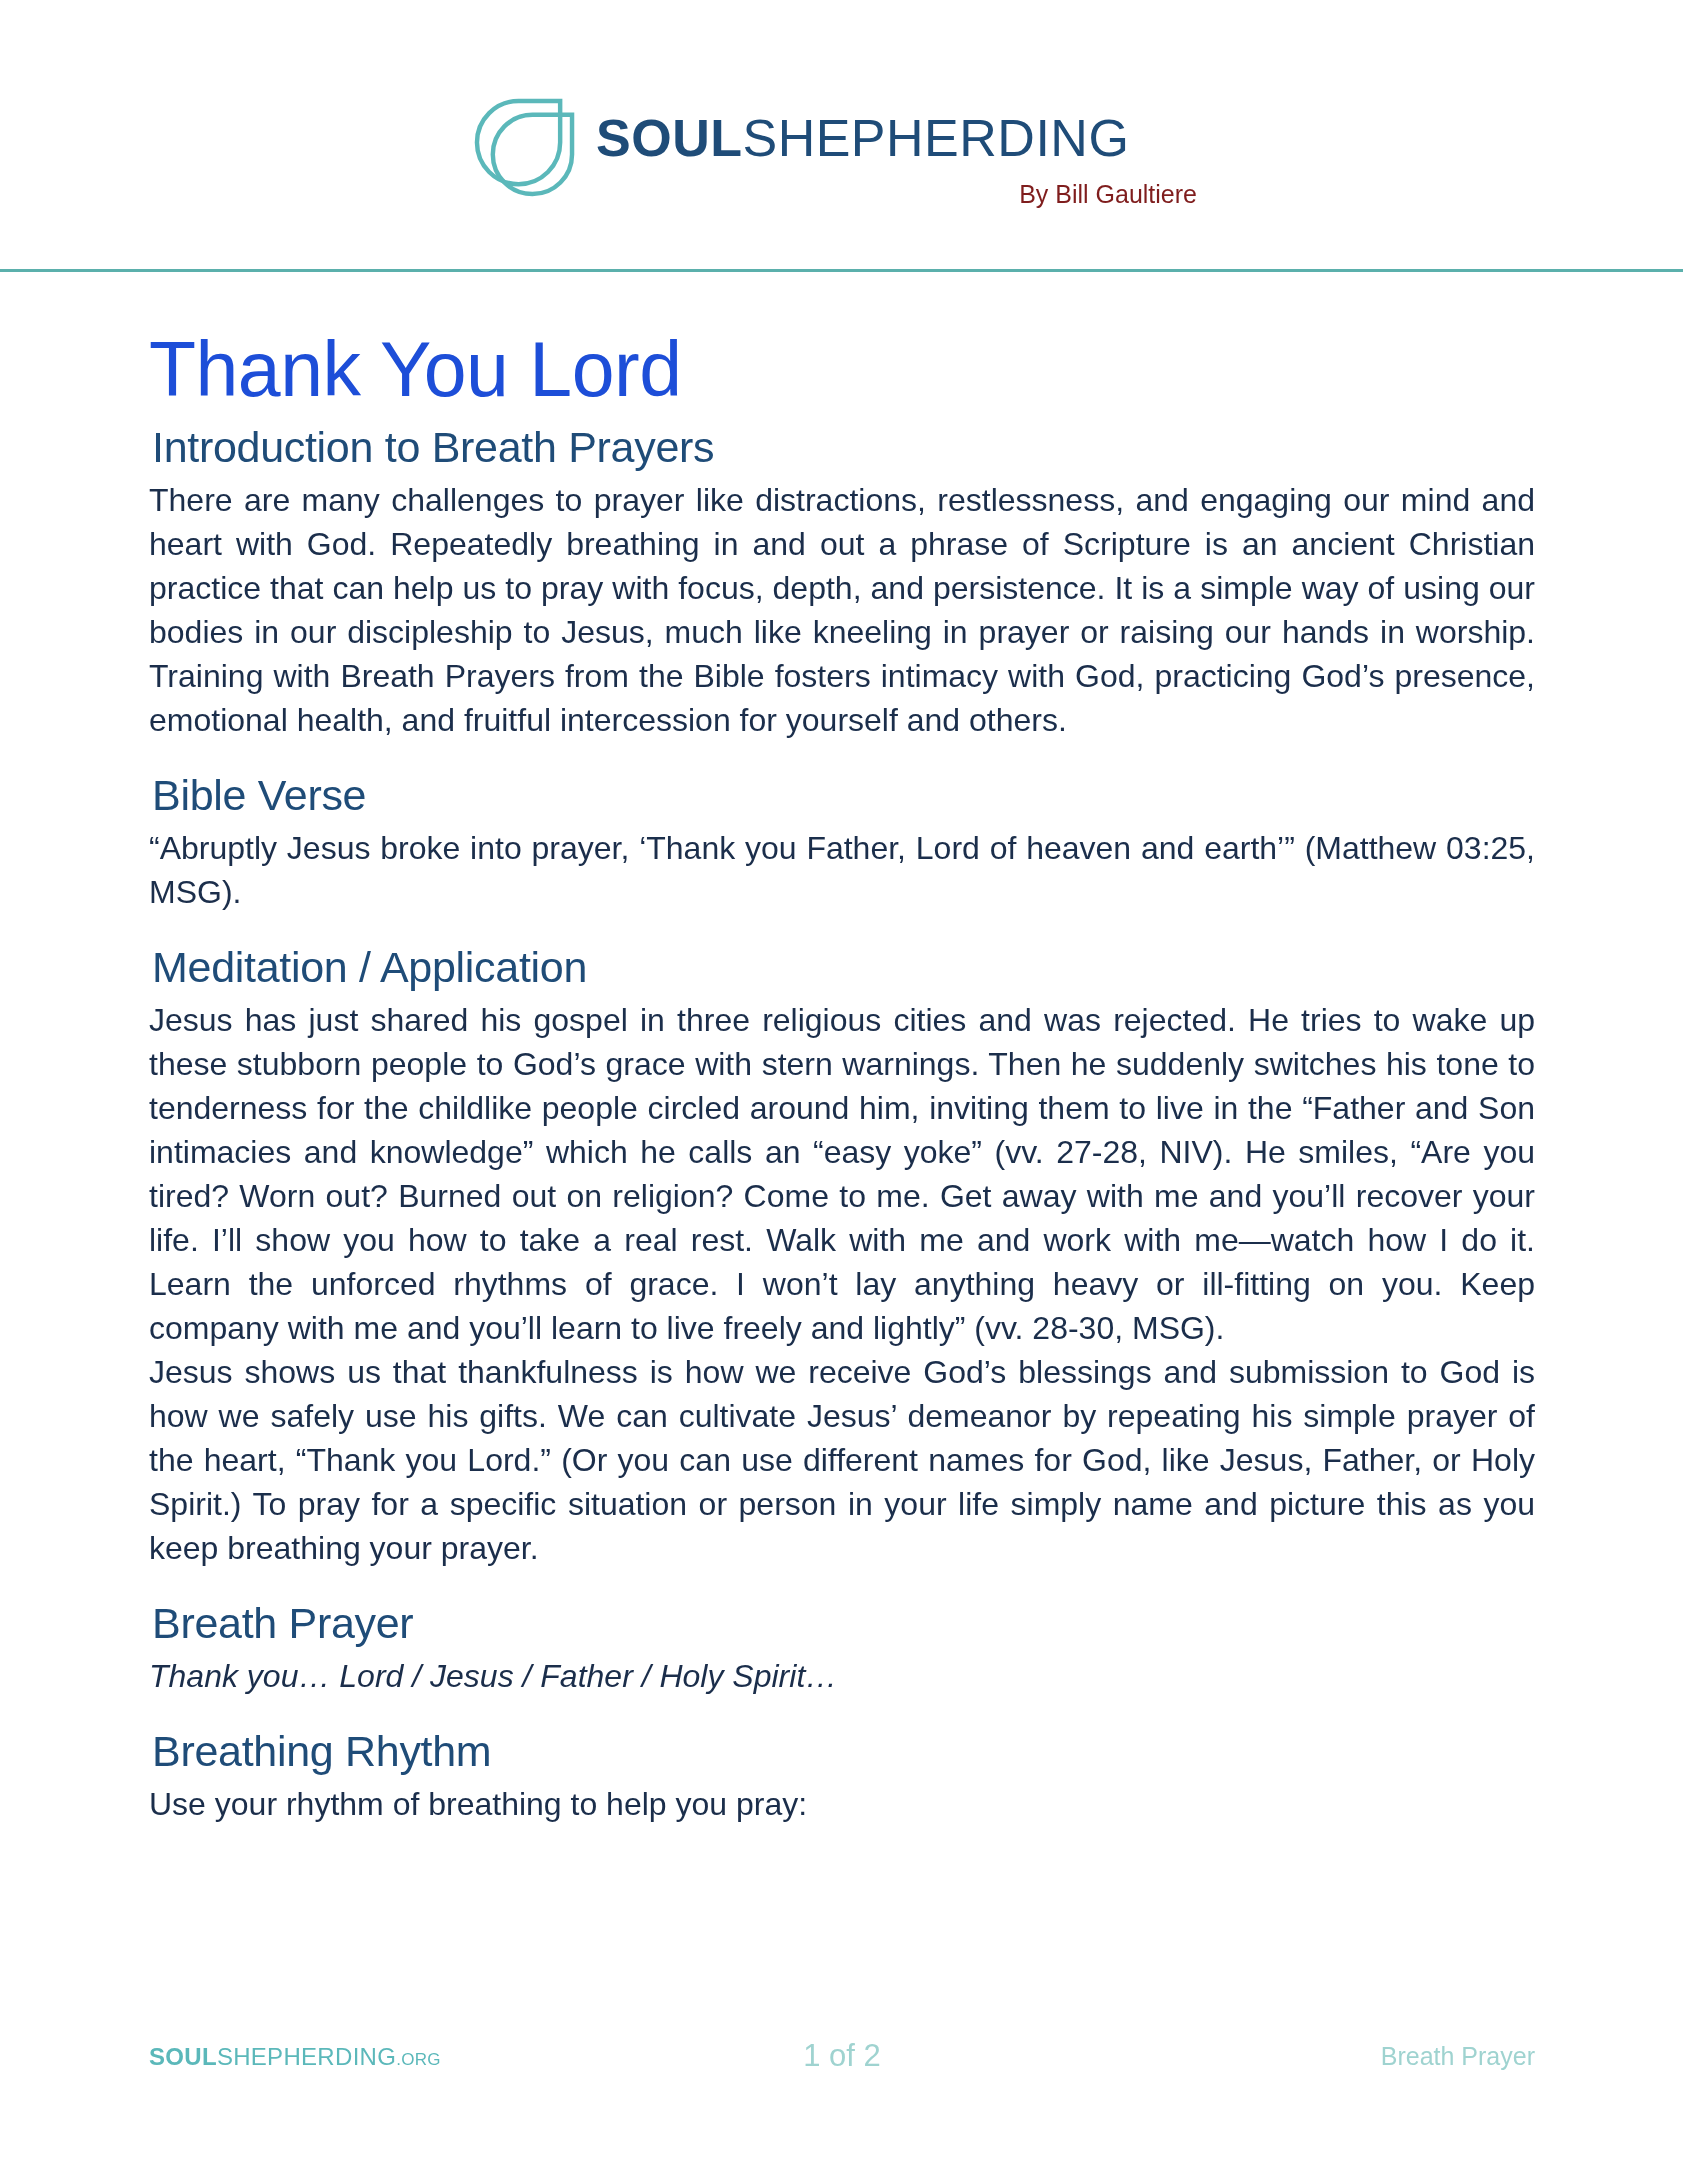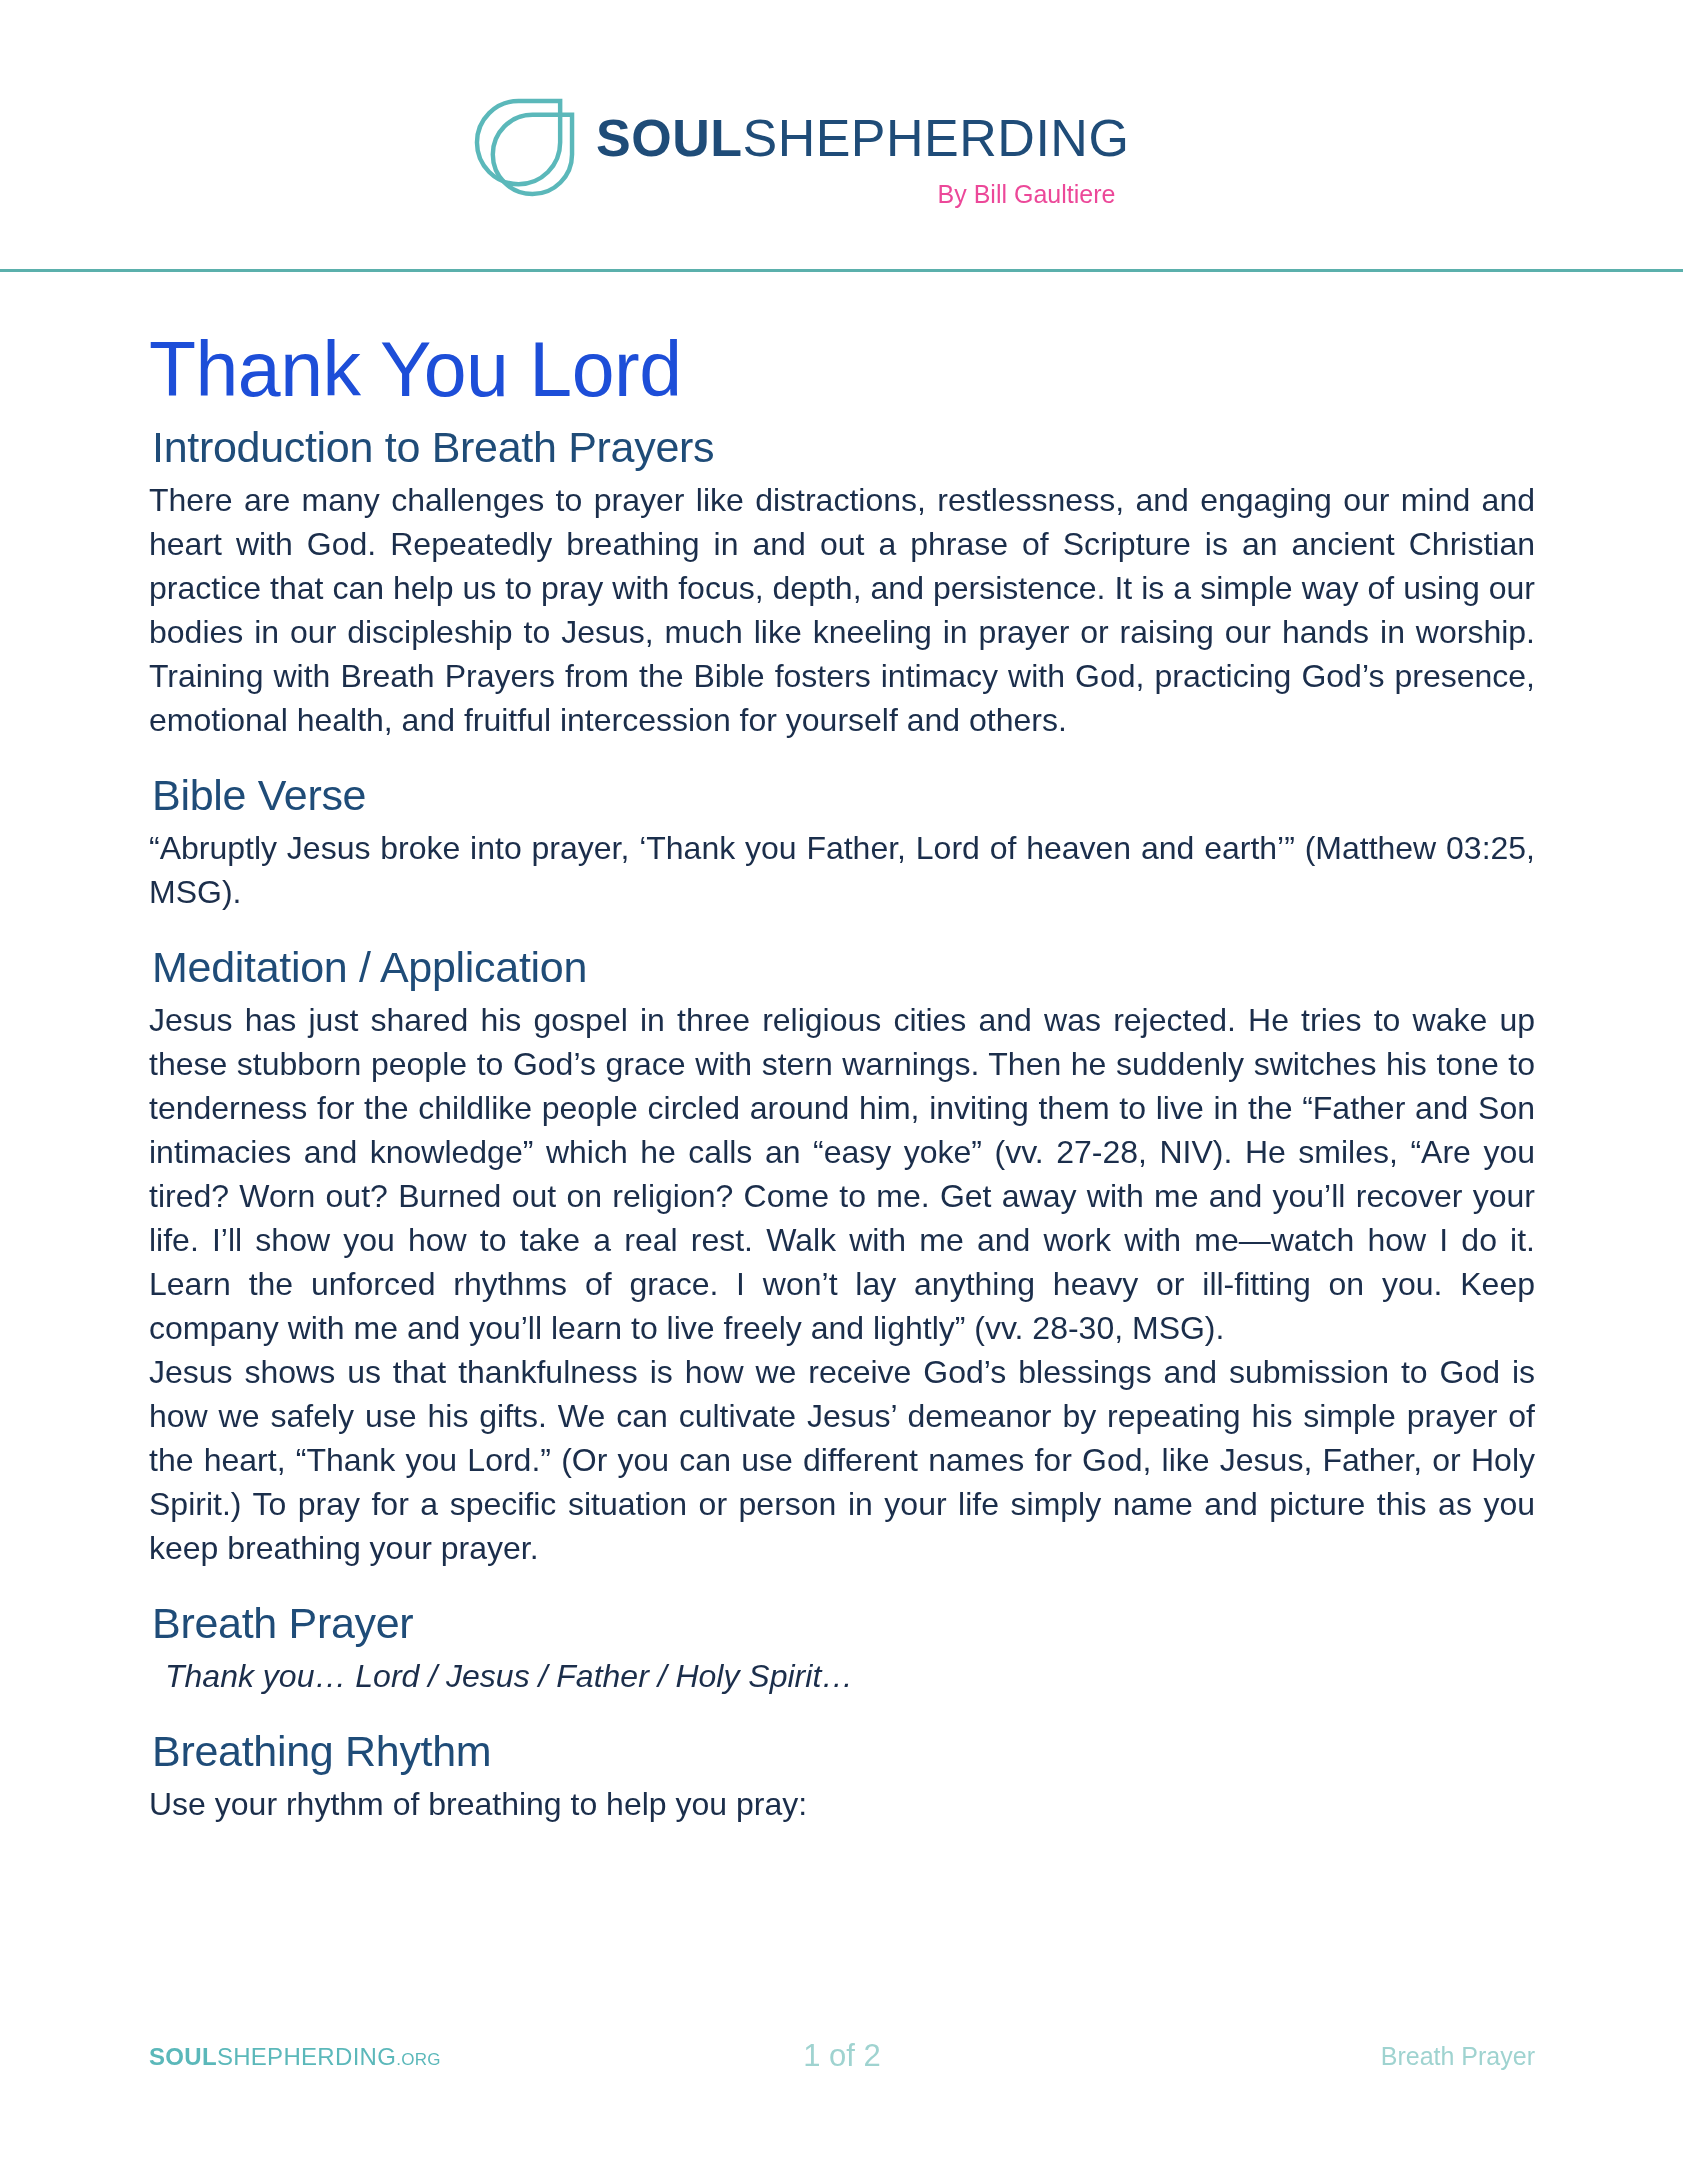--- a/index.html
+++ b/index.html
@@ -5,29 +5,29 @@
   html, body { margin:0; padding:0; background:#ffffff; }
   body { width:1683px; height:2178px; position:relative; overflow:hidden;
          font-family:"Liberation Sans", "DejaVu Sans", sans-serif; color:#1B2E4B; }
   .abs { position:absolute; }
 
   
   .logo-mark { left:473px; top:97px; width:103px; height:105px; }
   .wordmark { left:596px; top:111px; font-size:52px; line-height:55px; color:#1F4C78; letter-spacing:0.5px; white-space:nowrap; }
   .wordmark .bold { font-weight:700; }
   .wordmark .light { font-weight:400; }
-  .byline { left:913px; width:227px; top:178px; text-align:center; font-size:25px; line-height:32px; color:#ec4899; white-space:nowrap; }
+  .byline { left:970px; width:227px; top:178px; text-align:right; font-size:25px; line-height:32px; color:#7f1d1d; white-space:nowrap; }
   .header-rule { left:0; top:269px; width:1683px; height:3px; background:#5BB0AC; }
 
   
   .content { left:149px; top:323px; width:1386px; }
   .title { font-size:77px; line-height:93px; color:#1d4ed8; margin:0 0 4px 0; font-weight:400; letter-spacing:-0.5px; }
   h2.section { font-size:43px; line-height:55px; color:#1F4C78; margin:3px; font-weight:400; letter-spacing:-0.3px; }
   p.body { font-size:32px; line-height:44px; margin:0; text-align:justify; text-align-last:left; color:#1B2E4B; }
-  p.body.italic { font-style:italic;margin-left:16px; }
+  p.body.italic { font-style:italic; }
   .sec { margin-bottom:26px; }
   .p-gap { margin-top:22px; }
 
   
   .footer-brand { left:149px; top:2043px; font-size:24px; line-height:28px; color:#5BB8BA; white-space:nowrap; letter-spacing:0.3px; }
   .footer-brand .bold { font-weight:700; }
   .footer-brand .org { font-size:17px; }
   .footer-page { left:743px; width:198px; top:2041px; text-align:center; font-size:31px; line-height:30px; color:#9FD3D0; }
   .footer-doc { left:1238px; width:297px; top:2041px; text-align:right; font-size:25px; line-height:30px; color:#9FD3D0; }
 </style>

